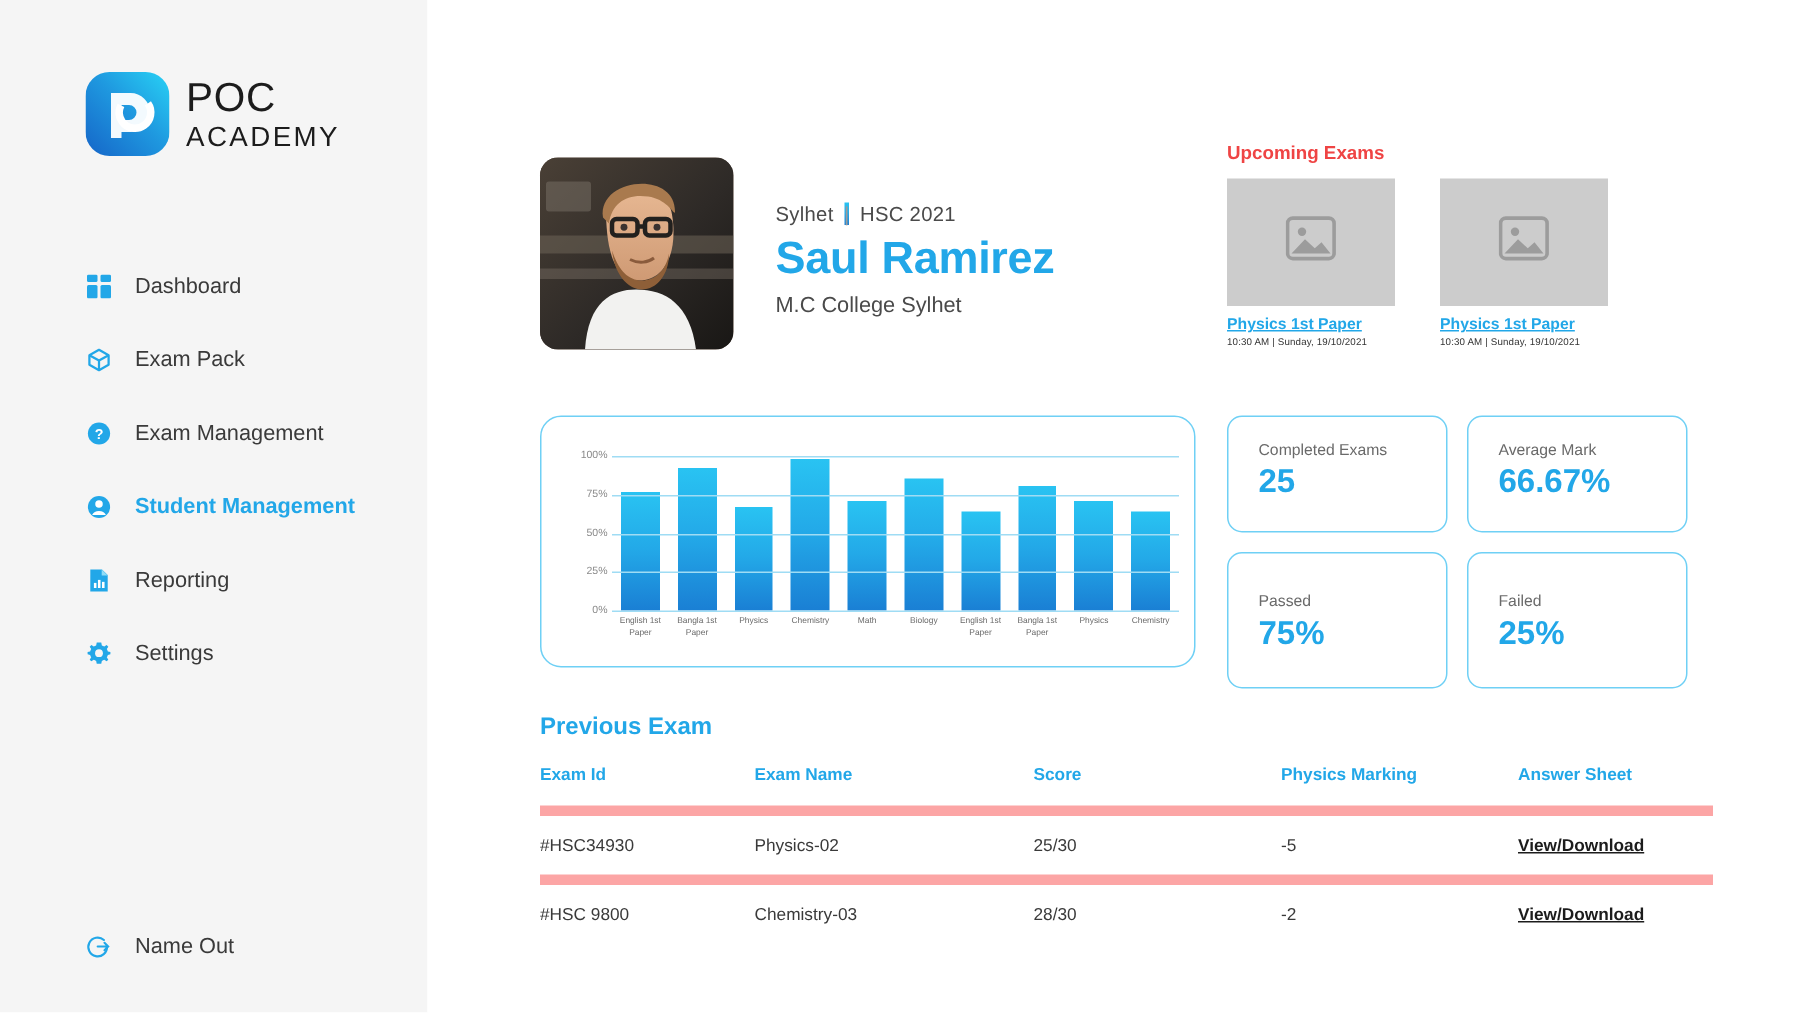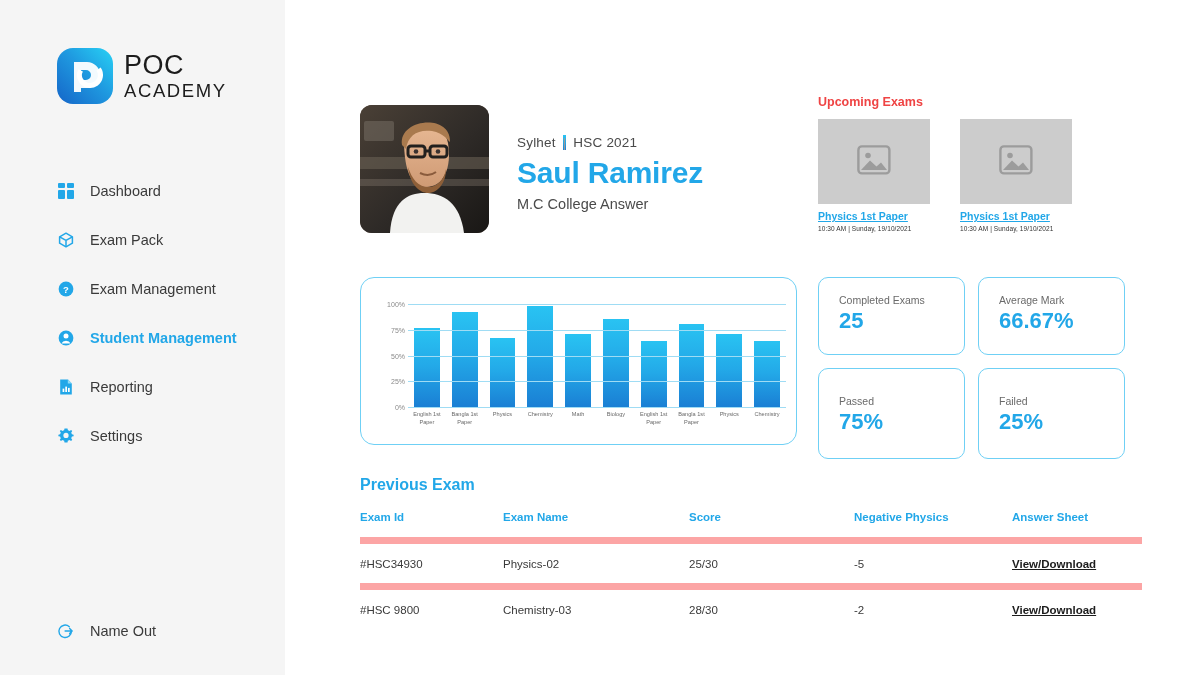--- a/index.html
+++ b/index.html
@@ -296,21 +296,21 @@
           <path d="M60 68 C66 71 72 70 76 67" stroke="#8a5b3c" stroke-width="2" fill="none"></path>
         </svg>
       </div>
       <div class="profile-text">
         <div class="profile-meta">
           <span>Sylhet</span>
           <span class="bar">|</span>
           <span>HSC 2021</span>
         </div>
         <h1 class="profile-name">Saul Ramirez</h1>
-        <div class="profile-college">M.C College Answer</div>
+        <div class="profile-college">M.C College Sylhet</div>
       </div>
     </section>
 
     <section class="upcoming">
       <div class="upcoming-title">Upcoming Exams</div>
       <div class="exam-cards">
 
         <div class="exam-card">
           <div class="exam-thumb">
             <span>
@@ -424,21 +424,21 @@
       </div>
     </section>
 
     <section class="prev-section">
       <h2 class="prev-title">Previous Exam</h2>
       <div class="table">
         <div class="trow head">
           <div class="th c0">Exam Id</div>
           <div class="th c1">Exam Name</div>
           <div class="th c2">Score</div>
-          <div class="th c3">Negative Physics</div>
+          <div class="th c3">Physics Marking</div>
           <div class="th c4">Answer Sheet</div>
         </div>
         <div class="trow body">
           <div class="td c0">#HSC34930</div>
           <div class="td c1">Physics-02</div>
           <div class="td c2">25/30</div>
           <div class="td c3">-5</div>
           <div class="td c4 link">View/Download</div>
         </div>
         <div class="trow body">

